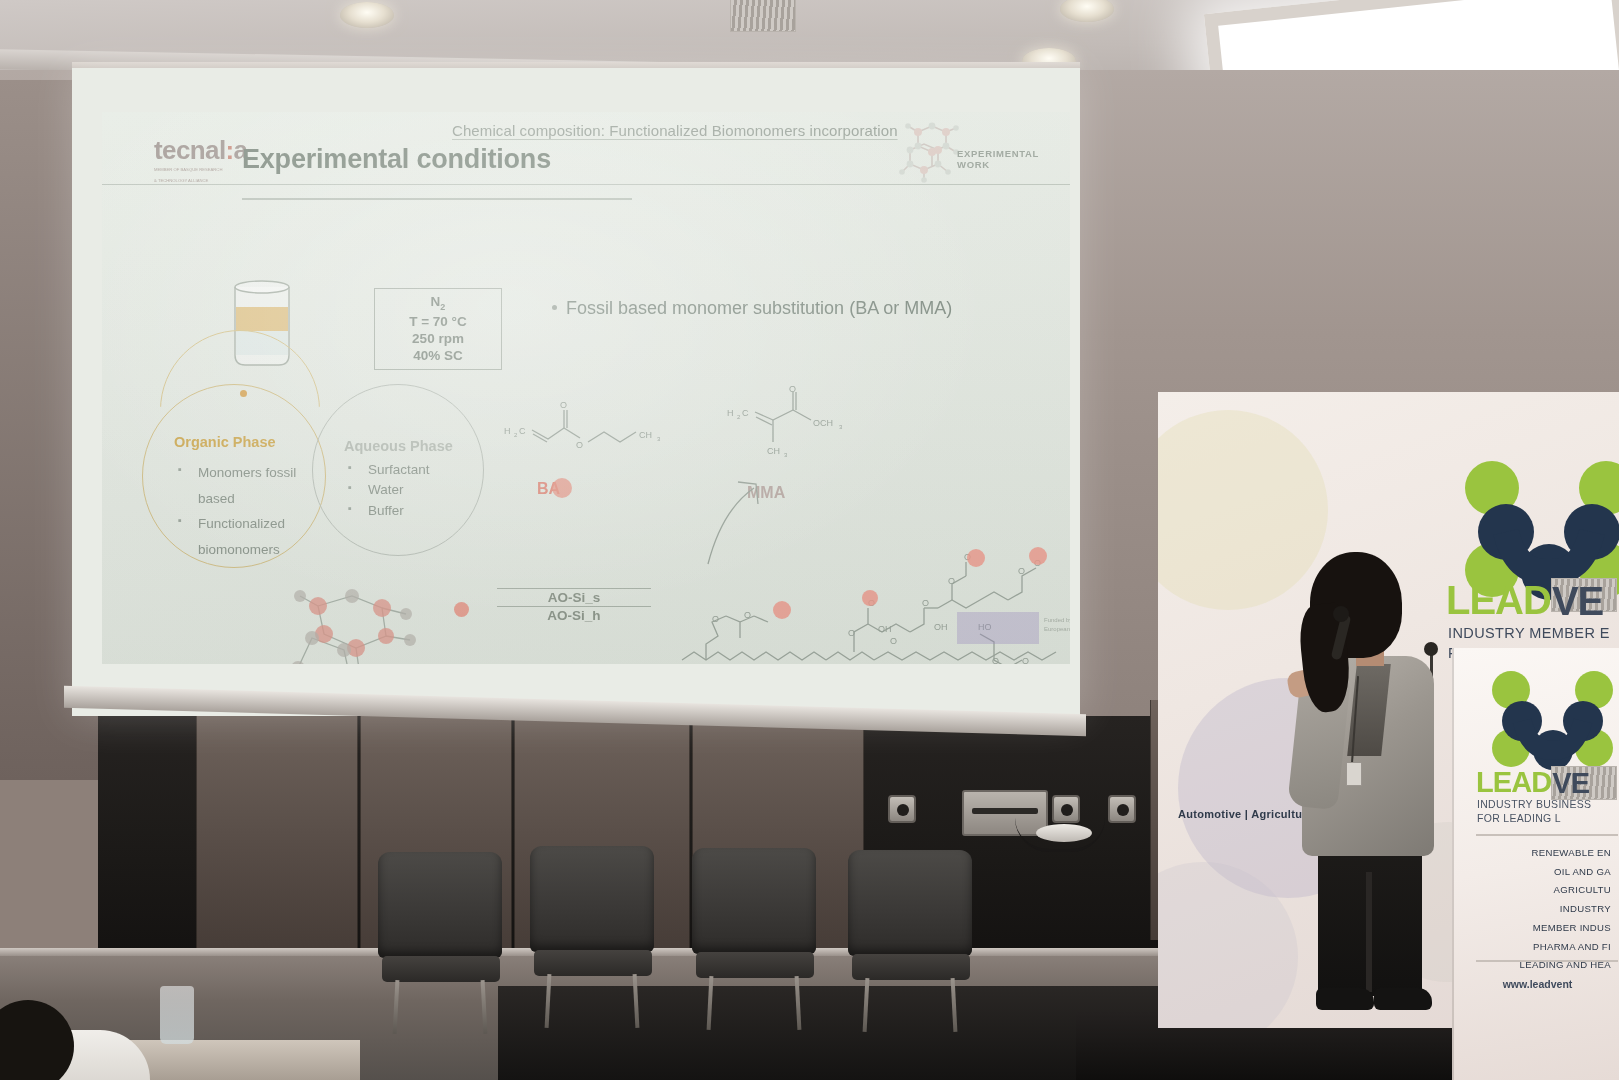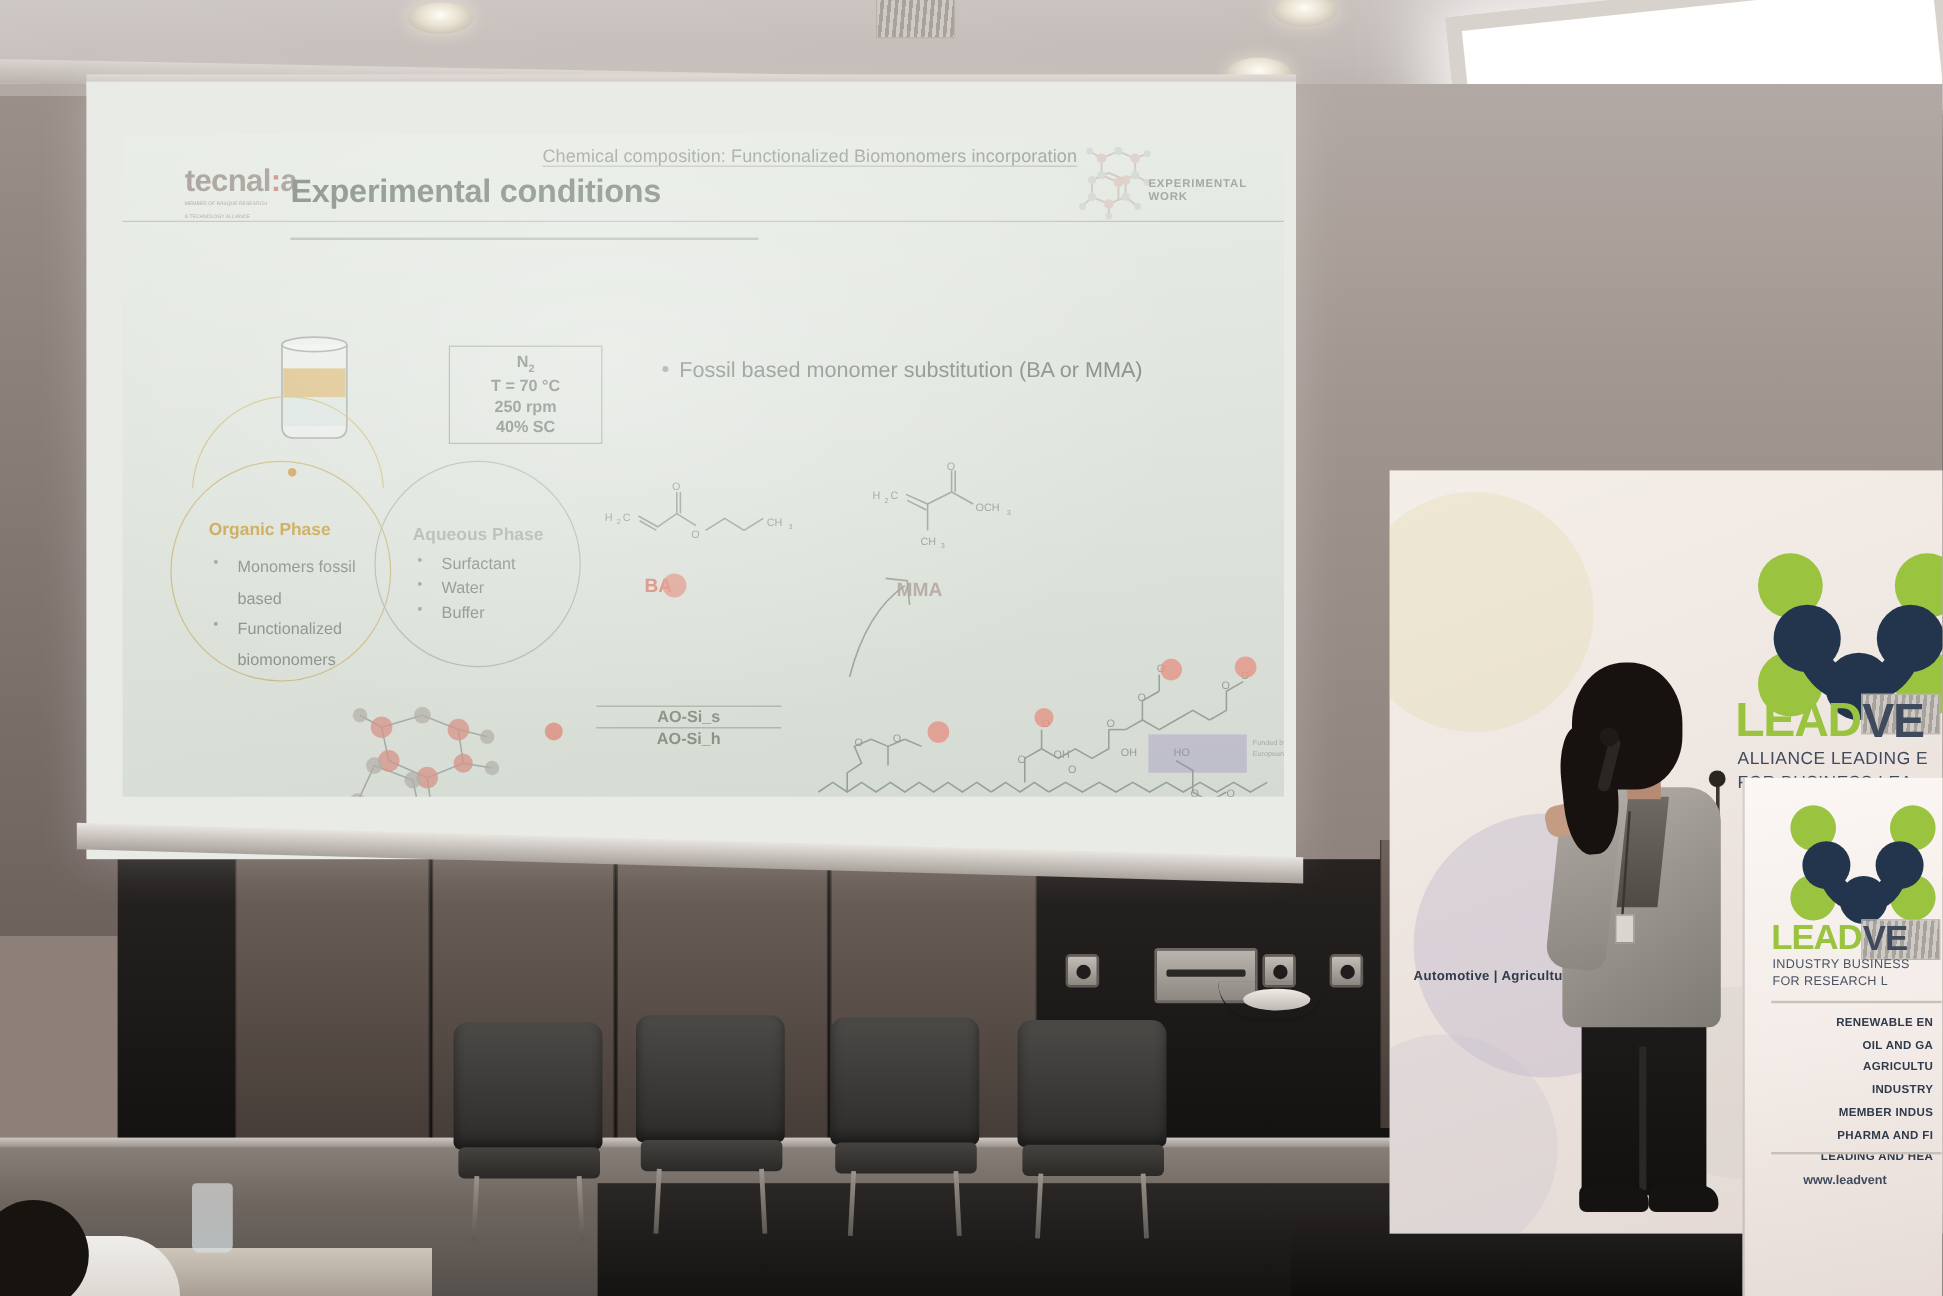--- a/index.html
+++ b/index.html
@@ -429,21 +429,21 @@
   }
   .pd-rule {
     position:absolute; left:22px; width:142px; height:2px;
     background:#c8c0ba;
   }
   .pd-list {
     position:absolute; left:0; top:196px; width:167px;
     text-align:right; padding-right:10px;
   }
   .pd-list div {
-    font-size:9.6px; font-weight:700; color:#2f3a4a; letter-spacing:.3px;
+    font-size:9.6px; font-weight:400; color:#2f3a4a; letter-spacing:.3px;
     line-height:1.95; white-space:nowrap;margin-left:42px;
   }
   .pd-url {
     position:absolute; left:0; top:330px; width:167px; text-align:center;
     font-size:10.5px; font-weight:700; color:#3f4a5c;
   }
 
   
   .fg-head {
     position:absolute; left:-18px; top:1000px; width:92px; height:92px;
@@ -773,21 +773,21 @@
       <circle cx="160" cy="116" r="27" fill="#9ac43f"></circle>
       <circle cx="60" cy="78" r="28" fill="#23354d"></circle>
       <circle cx="146" cy="78" r="28" fill="#23354d"></circle>
       <circle cx="103" cy="118" r="28" fill="#23354d"></circle>
       <path d="M60 78 Q70 120 103 118 Q136 120 146 78" stroke="#23354d" stroke-width="26" fill="none"></path>
     </svg>
     <div class="bd-word">
       <span class="lead">LEAD</span><span class="vent">VE</span>
     </div>
     <div class="bd-tag">
-      <div>ALLIANCE LEADING E</div>
+      <div>INDUSTRY MEMBER E</div>
       <div>FOR BUSINESS LEA</div>
     </div>
     <div class="bd-industries">Automotive | Agriculture |              | Cross</div>
   </div>
 
   <div class="podium">
     <svg class="pd-logo" viewBox="0 0 138 106">
       <circle cx="33" cy="24" r="19" fill="#9ac43f"></circle>
       <circle cx="116" cy="24" r="19" fill="#9ac43f"></circle>
       <circle cx="33" cy="82" r="19" fill="#9ac43f"></circle>
@@ -795,21 +795,21 @@
       <circle cx="44" cy="55" r="20" fill="#23354d"></circle>
       <circle cx="105" cy="55" r="20" fill="#23354d"></circle>
       <circle cx="75" cy="84" r="20" fill="#23354d"></circle>
       <path d="M44 55 Q52 86 75 84 Q97 86 105 55" stroke="#23354d" stroke-width="19" fill="none"></path>
     </svg>
     <div class="pd-word">
       <span class="lead">LEAD</span><span class="vent">VE</span>
     </div>
     <div class="pd-tag">
       <div>INDUSTRY BUSINESS</div>
-      <div>FOR RESEARCH L</div>
+      <div>FOR LEADING L</div>
     </div>
     <div class="pd-rule" style="top:186px;"></div>
     <div class="pd-list">
       <div>RENEWABLE EN</div>
       <div>OIL AND GA</div>
       <div>AGRICULTU</div>
       <div>INDUSTRY</div>
       <div>MEMBER INDUS</div>
       <div>PHARMA AND FI</div>
       <div>LEADING AND HEA</div>

